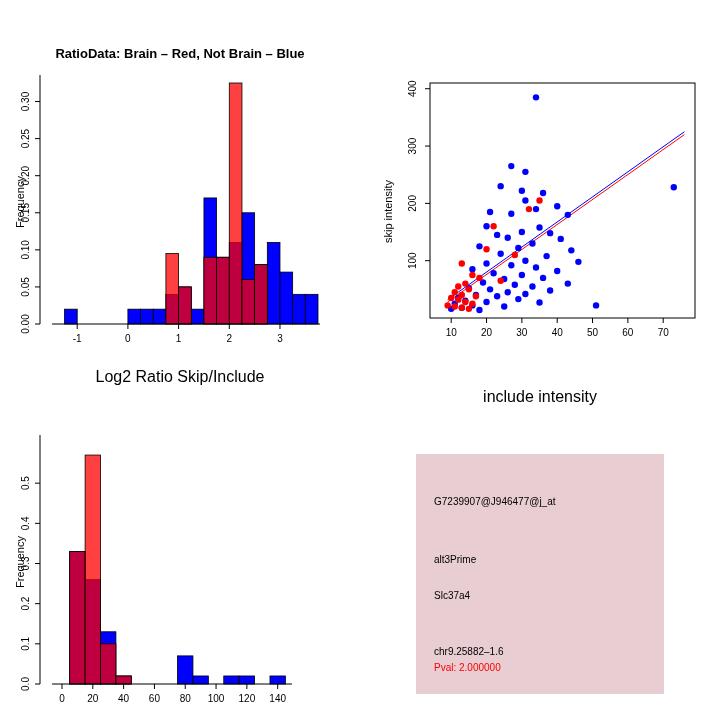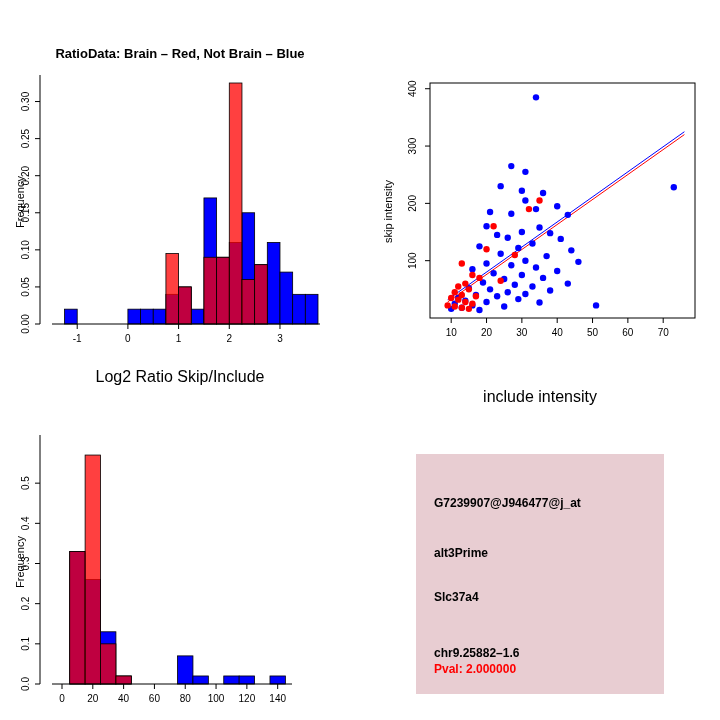--- a/index.html
+++ b/index.html
@@ -4,21 +4,21 @@
 <style>
   html,body{margin:0;padding:0;}
   body{width:720px;height:720px;background:#ffffff;font-family:"Liberation Sans",sans-serif;color:#000;}
   #root{position:relative;width:602px;height:720px;margin-top:28px;}
   .panel{position:absolute;}
   .ptitle{position:absolute;font-weight:bold;font-size:13px;text-align:center;white-space:nowrap;}
   .axlabel{position:absolute;font-size:16px;white-space:nowrap;}
   .vertlab{position:absolute;font-size:11px;white-space:nowrap;transform:rotate(-90deg);transform-origin:left top;}
   svg{display:block;}
   .infobox{position:absolute;background:#e8cdd2;}
-  .infoline{position:absolute;font-size:12px;white-space:nowrap;font-weight:bold;}
+  .infoline{position:absolute;font-size:10px;white-space:nowrap;}
   .pval{color:#ff0000;}
 </style>
 </head>
 <body>
 
 <div id="root">
 
   <div class="panel" style="left:0;top:0;width:360px;height:360px;">
     <div class="ptitle" style="left:0;top:18px;width:360px;">RatioData: Brain – Red, Not Brain – Blue</div>
     <svg id="svg-ratio" width="360" height="360">
@@ -236,19 +236,19 @@
         <text x="29" y="135.33333333333331" font-size="10" font-family="Liberation Sans, sans-serif" text-anchor="middle" fill="#000" transform="rotate(-90 29 135.33333333333331)">0.4</text>
         <line x1="40" y1="95.16666666666666" x2="35" y2="95.16666666666666" stroke="#000" stroke-width="1"></line>
         <text x="29" y="95.16666666666666" font-size="10" font-family="Liberation Sans, sans-serif" text-anchor="middle" fill="#000" transform="rotate(-90 29 95.16666666666666)">0.5</text>
       </svg>
     <div class="axlabel" style="left:0;top:342px;width:300px;text-align:center;">RatioData</div>
     <div class="vertlab" style="left:14px;top:200px;">Frequency</div>
   </div>
 
   <div class="infobox" style="left:416px;top:426px;width:248px;height:240px;">
     <div class="infoline" style="left:18px;top:42px;">G7239907@J946477@j_at</div>
-    <div class="infoline" style="left:18px;top:92px;">alt3Prime</div>
+    <div class="infoline" style="left:18px;top:100px;">alt3Prime</div>
     <div class="infoline" style="left:18px;top:136px;">Slc37a4</div>
     <div class="infoline" style="left:18px;top:192px;">chr9.25882–1.6</div>
     <div class="infoline pval" style="left:18px;top:208px;">Pval: 2.000000</div>
   </div>
 
 </div>
 
 </body></html>

